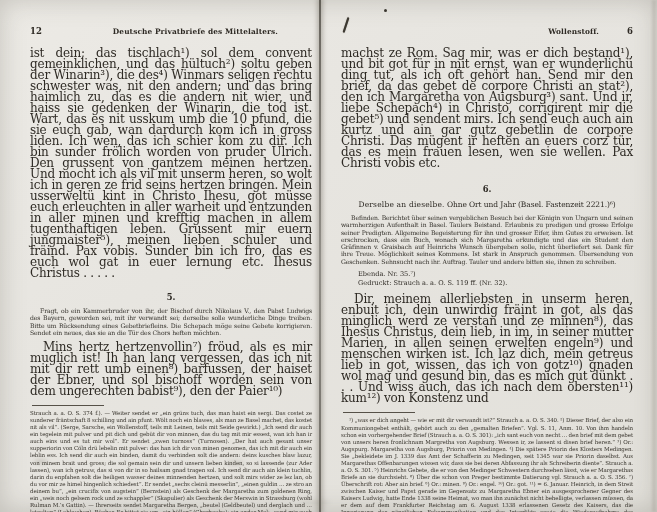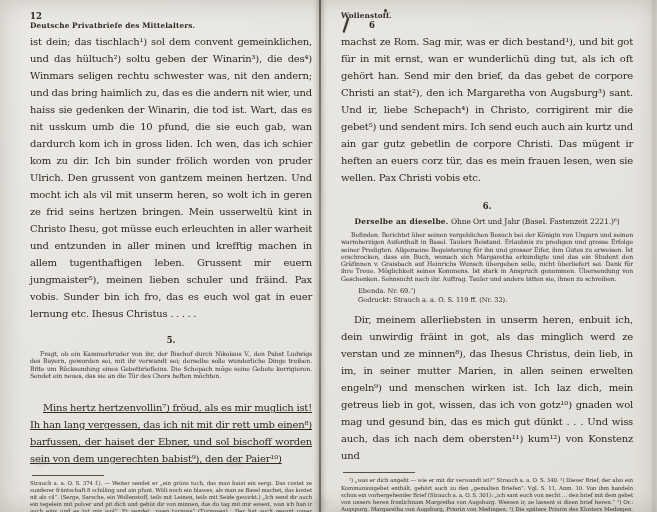--- a/index.html
+++ b/index.html
@@ -18,33 +18,33 @@
     background:rgba(140,134,122,.22);filter:blur(1px);}
   .smudge{position:absolute;background:rgba(120,114,102,.25);border-radius:50%;filter:blur(2px);}
   .ink-dot{position:absolute;width:3px;height:3px;border-radius:50%;background:#3a362f;}
   .pen-stroke{position:absolute;width:2px;height:16px;background:#3c3830;border-radius:1px;
     transform:rotate(18deg);box-shadow:0 0 1px rgba(60,56,48,.6);}
 
   .page{position:absolute;top:0;height:512px;}
   .page-left{left:30px;width:282px;}
   .page-right{left:341px;width:292px;}
 
-  .pg-header{display:flex;align-items:baseline;margin-top:11px;height:13px;flex-direction:column;}
+  .pg-header{display:flex;align-items:baseline;margin-top:26px;height:13px;}
   .pg-num{font-size:8.5px;font-weight:bold;width:34px;}
   .pg-num.right{text-align:right;}
   .run-title{flex:1;text-align:right;font-size:7.4px;font-weight:bold;letter-spacing:.1px;}
 
-  .body-text{font-size:10px;line-height:17px;text-align:justify;letter-spacing:-.2px;
+  .body-text{font-size:12px;line-height:11px;text-align:justify;letter-spacing:-.2px;
     word-spacing:-.2px;}
   .cont{margin-top:9px;}
   .indent1{text-indent:13px;}
 
   .sec-num{text-align:center;font-weight:bold;font-size:8.4px;margin-top:13px;}
   .sec-head{text-align:center;font-size:7.5px;margin-top:6px;letter-spacing:-.1px;}
-  .sec-head .hb{font-weight:bold;letter-spacing:.2px;}
+  .sec-head .hb{font-weight:normal;letter-spacing:.2px;}
 
   .summary{margin-top:5px;font-size:6.1px;line-height:7.3px;text-align:justify;
     text-indent:10px;letter-spacing:-.1px;color:#33302a;}
   .sources{margin-top:5px;margin-left:17px;font-size:6.6px;line-height:9.2px;color:#302c26;}
 
   .fn-rule{width:72px;border:0;border-top:1px solid #565148;margin:8px 0 4px 2px;height:0;}
   .footnotes{font-size:5.5px;line-height:7.05px;text-align:justify;letter-spacing:-.1px;
     word-spacing:-.2px;color:#35312a;}
   .footnotes p{margin:0;}
   .footnotes p.num{text-indent:8px;}
@@ -61,21 +61,21 @@
       <span class="pg-num"></span>
     </div>
 
     <div class="body-text cont">ist dein; das tischlach¹) sol dem convent gemeinklichen, und das hültuch²) soltu geben der Winarin³), die des⁴) Winmars seligen rechtu schwester was, nit den andern; und das bring haimlich zu, das es die andern nit wier, und haiss sie gedenken der Winarin, die tod ist. Wart, das es nit usskum umb die 10 pfund, die sie euch gab, wan dardurch kom ich in gross liden. Ich wen, das ich schier kom zu dir. Ich bin sunder frölich worden von pruder Ulrich. Den grussent von gantzem meinen hertzen. Und mocht ich als vil mit unserm heren, so wolt ich in geren ze frid seins hertzen bringen. Mein usserweltü kint in Christo Ihesu, got müsse euch erleuchten in aller warheit und entzunden in aller minen und krefftig machen in allem tugenthaftigen leben. Grussent mir euern jungmaister⁵), meinen lieben schuler und fräind. Pax vobis. Sunder bin ich fro, das es euch wol gat in euer lernung etc. Ihesus Christus . . . . .</div>
 
     <div class="sec-num">5.</div>
 
     <div class="summary">Fragt, ob ein Kammerbruder von ihr, der Bischof durch Nikolaus V., den Pabst Ludwigs des Bayern, geworden sei, mit ihr verwandt sei; derselbe solle wunderliche Dinge treiben. Bitte um Rücksendung eines Gebetbriefleins. Die Schepach möge seine Gebete korrigieren. Sendet ein neues, das sie an die Tür des Chors heften möchten.</div>
 
 
-    <div class="body-text indent1" style="margin-top:20px;text-decoration:underline;">Mins hertz hertzenvollin⁷) fröud, als es mir muglich ist!  Ih han lang vergessen, das ich nit mit dir rett umb einen⁸) barfussen, der haiset der Ebner, und sol bischoff worden sein von dem ungerechten babist⁹), den der Paier¹⁰)</div>
+    <div class="body-text indent1" style="margin-top:6px;">Mins hertz hertzenvollin⁷) fröud, als es mir muglich ist!  Ih han lang vergessen, das ich nit mit dir rett umb einen⁸) barfussen, der haiset der Ebner, und sol bischoff worden sein von dem ungerechten babist⁹), den der Paier¹⁰)</div>
 
     <hr class="fn-rule">
     <div class="footnotes">
       <p>Strauch a. a. O. S. 374 f.). — Weiter sendet er „ein grüns tuch, das man haist ein sergi. Das costet ze sunderer fräntschaft 8 schilling und ain pfunt. Wölt noch ein blawes, als man ze Basel machet, das kostet nit als vil“. (Serge, Sarsche, ein Wollenstoff, teils mit Leinen, teils mit Seide gewirkt.) „Ich send dir auch ein tegelein mit pulver und pit dich und gebüt dir von minnen, das du tag mit mir essest, wan ich han ir auch eins und es tut mir wol“. Er sendet „zwen turnoss“ (Turnosen). „Der hat auch gesant unser supperiorin von Cöln drü lebelin mit pulver: das han ich dir von minen genomen, das ich mit dir auch ein leblin ess. Ich send dir auch ein binden, damit du verbinden solt die andern: deins kusches blaw lazur, von minem brait und gross; die sol gemain sein dir und unsern lieben kinden, so si lassende (zur Ader lassen), wan ich getruw, das si von dir in so hailsam gnad tragen sol. Ich send dir auch ain klein tuchlin, darin du enpfahen solt die heiligen wasser deines minnenden hertzen, und solt mirs wider ze lez lan, ob du vor mir ze himel hingenlich schiedest“. Er sendet „sechs cleinü messerlin“, „einen guldin … ze stro an deinem bu“, „ein crucifix von augstein“ (Bernstein) als Geschenk der Margaretha zum goldenen Ring, ein „weis noch gelsem rock und ze schappler“ (Skapulier) als Geschenk der Merswin in Strassburg (wohl Rulman M.’s Gattin). — Ihrerseits sendet Margaretha Bergen, „beutel (Geldbeutel) und derglach und … letzelten“ (Lebkuchen), Bücher. Er bittet sie um „ein hüllen“ (Chorhaube); ein ander Mal: „send mir auch deiner schlafrock einen und den meinen, den dir mein mutter antworten sol“. Er will, wie er heuer sagt, „von bericht deines kru des heiligen rockes geminigt werden an leib und an sel“. Der ganze Konvent sendet ihm einmal Weihnachtsgaben. — Ulrich von Kalbsheim sendet den Frauen, wie Tauler (vgl. unten Nr. 9), Säle, einmal 3 Pfund Haller, wie auch in Nr. 11.</p>
       <p class="num">¹) Tischlach.  ²) Hültach, Nonnenschleier.  ³) Über das Winmarsche Geschlecht in Augsburg vgl. Strauch a. a. O. S. 325.  ⁴) Orig.: das.  ⁵) „etwer, der im Orden die dem Orden gehörige Jugend unter sich hat und erzieht“, Strauch a. a. O. S. 325.  ⁶) Über die Datierung vgl. Strauch a. a. O. S. 326 f. Auf den dort datierten Brief bezieht sich aber der oberstehende Brief.  ⁷) Or.: vollin.  ⁸) Or.: einem.  ⁹) Nikolaus V. (1328–1330).  ¹⁰) Ludwig der Bayer, dem Heinrich feind war.</p>
     </div>
   </div>
 
   <div class="page page-right">
     <div class="pg-header">
@@ -85,21 +85,21 @@
     </div>
 
     <div class="body-text cont">machst ze Rom. Sag mir, was er dich bestand¹), und bit got für in mit ernst, wan er wunderlichü ding tut, als ich oft gehört han. Send mir den brief, da das gebet de corpore Christi an stat²), den ich Margaretha von Augsburg³) sant. Und ir, liebe Schepach⁴) in Christo, corrigirent mir die gebet⁵) und sendent mirs. Ich send euch auch ain kurtz und ain gar gutz gebetlin de corpore Christi. Das mügent ir heften an euers corz tür, das es mein frauen lesen, wen sie wellen.  Pax Christi vobis etc.</div>
 
     <div class="sec-num" style="margin-top:15px;">6.</div>
     <div class="sec-head"><span class="hb">Derselbe an dieselbe.</span><span>  Ohne Ort und Jahr (Basel. Fastenzeit 2221.)⁶)</span></div>
 
     <div class="summary">Befinden. Berichtet über seinen vergeblichen Besuch bei der Königin von Ungarn und seinen warmherzigen Aufenthalt in Basel. Taulers Beistand. Erlaubnis zu predigen und grosse Erfolge seiner Predigten. Allgemeine Begeisterung für ihn und grosser Eifer, ihm Gutes zu erweisen. Ist erschrocken, dass ein Buch, wonach sich Margaretha erkundigte und das ein Student den Gräfinnen v. Graisbach auf Heinrichs Wunsch übergeben solle, nicht überliefert sei. Dank für ihre Treue. Möglichkeit seines Kommens. Ist stark in Anspruch genommen. Übersendung von Geschenken. Sehnsucht nach ihr. Auftrag. Tauler und andere bitten sie, ihnen zu schreiben.</div>
 
     <div class="sources">
-      <div>Ebenda.  Nr. 69.⁷)</div>
+      <div>Ebenda.  Nr. 35.⁷)</div>
       <div>Gedruckt: Strauch a. a. O. S. 119 ff. (Nr. 32).</div>
     </div>
 
     <div class="body-text indent1" style="margin-top:6px;">Dir, meinem allerliebsten in unserm heren, enbuit ich, dein unwirdig fräint in got, als das minglich werd ze verstan und ze minnen⁸), das Ihesus Christus, dein lieb, in im, in seiner mutter Marien, in allen seinen erwelten engeln⁹) und menschen wirken ist. Ich laz dich, mein getreus lieb in got, wissen, das ich von gotz¹⁰) gnaden wol mag und gesund bin, das es mich gut dünkt . . . Und wiss auch, das ich nach dem obersten¹¹) kum¹²) von Konstenz und</div>
 
     <hr class="fn-rule">
     <div class="footnotes">
       <p class="num">¹) „was er dich angeht — wie er mit dir verwandt ist?“ Strauch a. a. O. S. 340.  ²) Dieser Brief, der also ein Kommuniongebet enthält, gehört auch zu den „gemalten Briefen“. Vgl. S. 11, Anm. 10. Von ihm handeln schon ein vorhergehender Brief (Strauch a. a. O. S. 301): „ich sant euch von necht … den brief mit dem gebet von unsers heren fronlichnam Margretha von Augsburg. Wessen ir, ze lassent si disen brief heren.“  ³) Or.: Augspurg. Margaretha von Augsburg, Priorin von Medingen.  ⁴) Die spätere Priorin des Klosters Medingen. Sie „bekleidete im J. 1339 das Amt der Schafferin zu Medingen, seit 1345 war sie Priorin daselbst. Aus Margarethas Offenbarungen wissen wir, dass sie bei deren Abfassung ihr als Schreiberin diente“. Strauch a. a. O. S. 301.  ⁵) Heinrichs Gebete, die er von den Medinger Schwestern durchsehen lässt, wie er Margarethas Briefe an sie durchsieht.  ⁶) Über die schon von Preger bestimmte Datierung vgl. Strauch a. a. O. S. 356.  ⁷) Überschrift rot: Aber ain brief.  ⁸) Or.: minen.  ⁹) Or.: engel.  ¹⁰) Or.: got.  ¹¹) = 6. Januar. Heinrich, in dem Streit zwischen Kaiser und Papst gerade im Gegensatz zu Margaretha Ebner ein ausgesprochener Gegner des Kaisers Ludwig, hatte Ende 1338 seine Heimat, wo man ihn zunächst nicht behelligte, verlassen müssen, da er dem auf dem Frankfurter Reichstag am 6. August 1338 erlassenen Gesetz des Kaisers, das die Ignorierung der päpstlichen Exkommunikation und des Interdikts sowie die Wiederaufnahme des Gottesdienstes befahl, nicht gehorchen wollte. Er kam am 21. Dezember nach Lenzburg, das aber auf Seiten des Kaisers stand, dann, wie der Brief erzählt, nach Königsfelden zur Königin Agnes, an die er empfohlen war. „Da er auch bei der Königin Agnes nichts ausrichtete, so gelangte er schliesslich nach Basel, wo das Interdikt beobachtet wurde, der Klerus also unbehelligt war.“ Dorthin war auch Tauler aus Strassburg gegangen, der Heinrich „Herberge im Spital sowie die Befugnis, geistlich zu functionieren, erwirkte“ (Strauch a. a. O. S. XLVI). Über Heinrichs Erfolge berichtet unser Brief. Vgl. auch noch Strauch a. a. O. S. 357: „Noch zur Zeit des Interdikts war das Predigen wenigstens wöchentlich einmal, ja sogar unbeschränkt nach Ermessen des Prälaten gestattet.“ Auch das Sakrament der Busse war allen zugänglich. Dass Heinrich erst die Erlaubnis, Absolution zu erteilen, erhielt, erklärt sich daraus, dass „dieser als Fremder in der Diöcese Basel nicht ohne weiteres geistlich functionieren konnte“.  ¹²) Or.: küm.</p>
     </div>
   </div>

